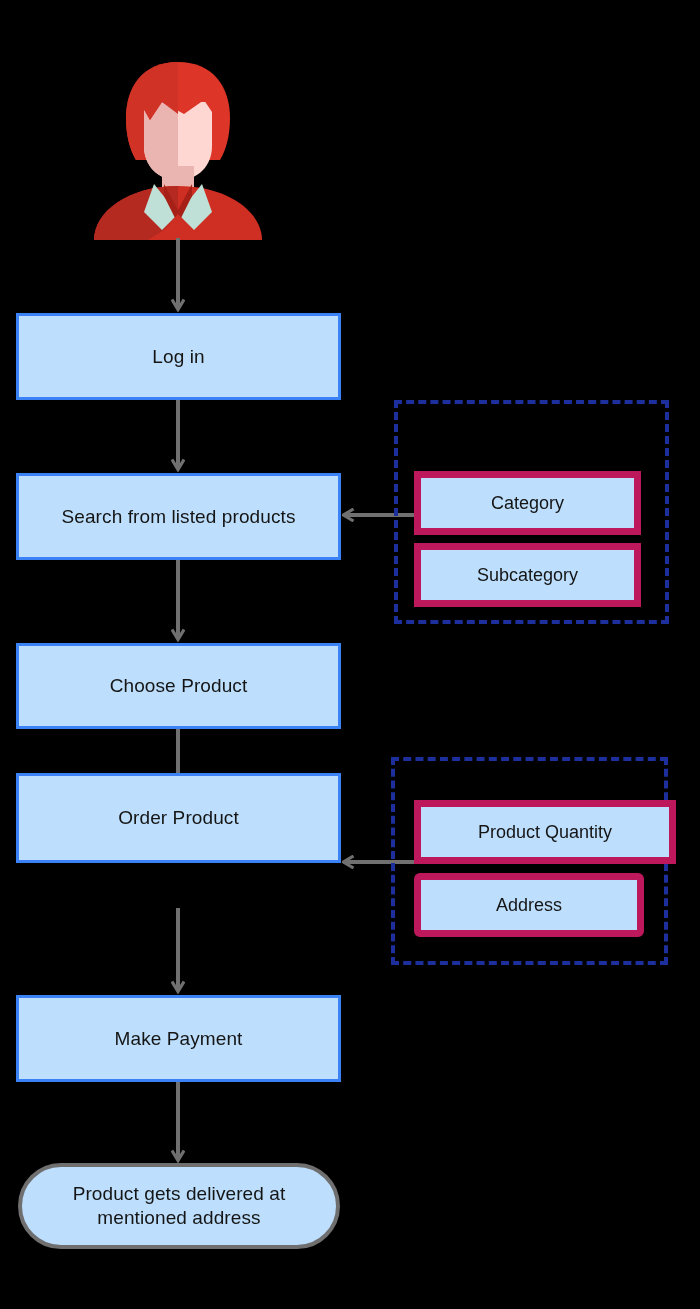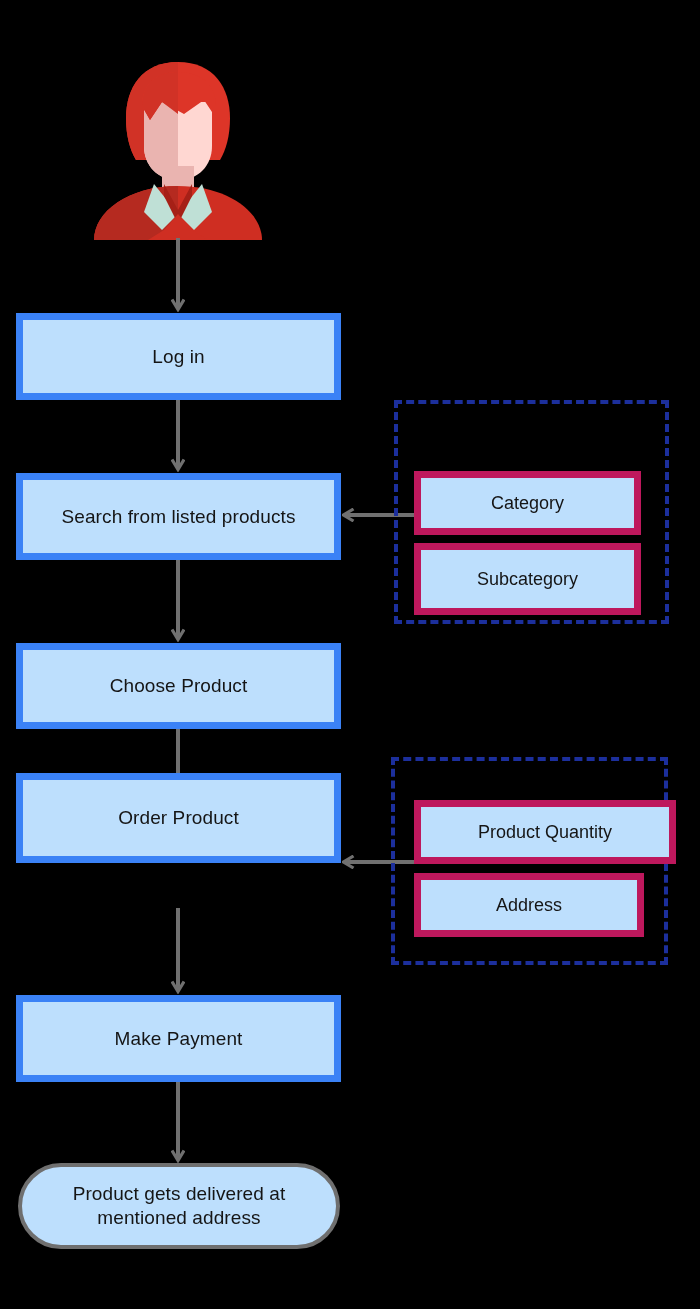--- a/index.html
+++ b/index.html
@@ -20,21 +20,21 @@
     left: 0;
     top: 0;
     width: 700px;
     height: 1309px;
     background: #000000;
   }
   .node {
     position: absolute;
     box-sizing: border-box;
     background: #bddffd;
-    border: 7px solid #3b82f6;
+    border: 3px solid #3b82f6;
     color: #151515;
     font-size: 19px;
     line-height: 24px;
     text-align: center;
     display: flex;
     align-items: center;
     justify-content: center;
     padding: 0 8px;
     letter-spacing: 0.1px;
   }
@@ -153,27 +153,27 @@
   <div class="node terminal" style="left:18px; top:1163px; width:322px; height:86px;">
     <span>Product gets delivered at mentioned address</span>
   </div>
 
   <div class="group-dashed" style="left:394px; top:400px; width:275px; height:224px;"></div>
 
   <div class="subnode" style="left:414px; top:471px; width:227px; height:64px;">
     <span>Category</span>
   </div>
 
-  <div class="subnode" style="left:414px; top:543px; width:227px; height:72px;">
+  <div class="subnode" style="left:414px; top:543px; width:227px; height:64px;">
     <span>Subcategory</span>
   </div>
 
   <div class="group-dashed" style="left:391px; top:757px; width:277px; height:208px;"></div>
 
   <div class="subnode" style="left:414px; top:800px; width:262px; height:64px;">
     <span>Product Quantity</span>
   </div>
 
-  <div class="subnode" style="left:414px; top:873px; width:230px; height:64px;">
+  <div class="subnode" style="left:414px; top:873px; width:230px; height:64px;border-radius:6px;">
     <span>Address</span>
   </div>
 
 </div>
 
 </body></html>

